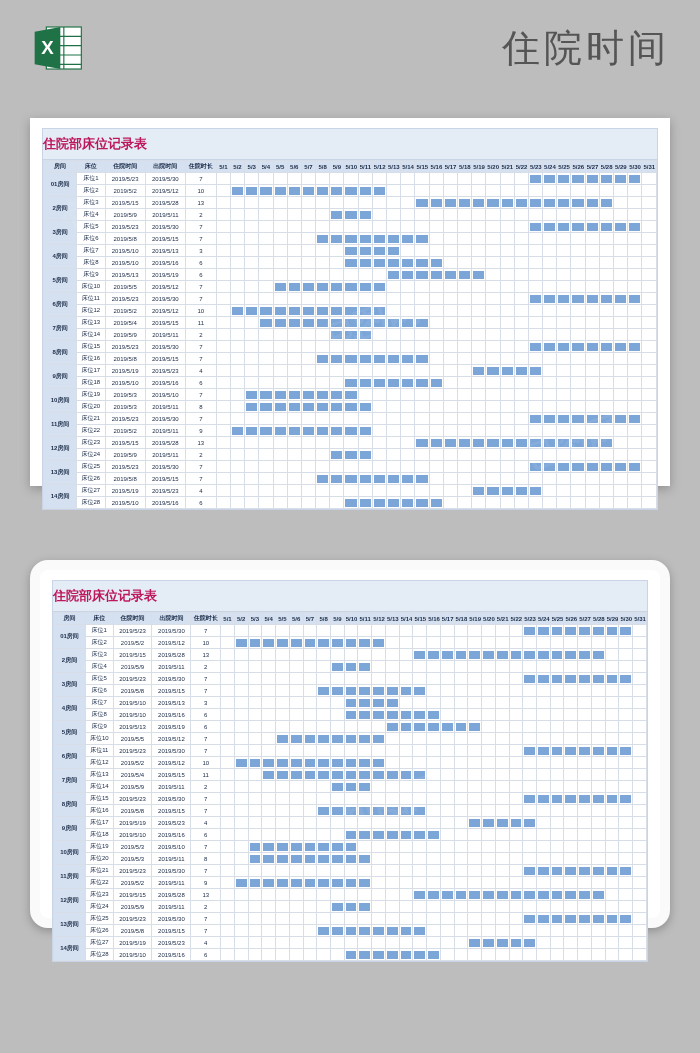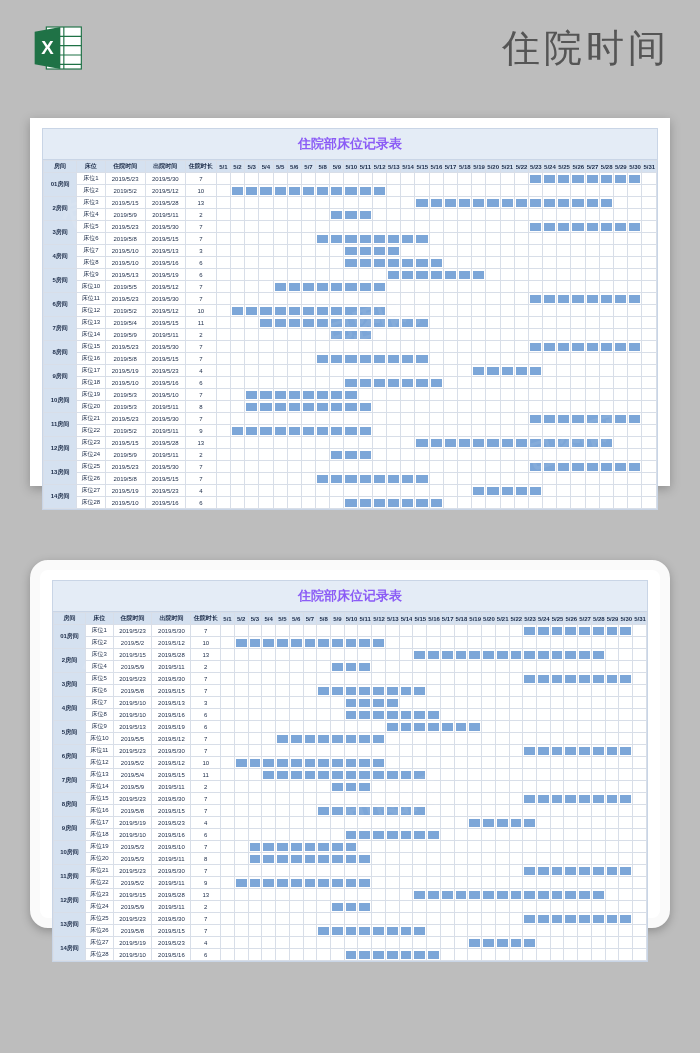--- a/index.html
+++ b/index.html
@@ -27,22 +27,22 @@
   
   .preview {
     position: absolute; left: 30px; right: 30px; background: #fff;
     box-shadow: 0 3px 10px rgba(0,0,0,0.25);
     padding: 10px 12px 14px 12px;
   }
   .preview.p1 { top: 118px; height: 368px; }
   .preview.p2 { top: 560px; height: 368px; border-radius: 18px; border: 10px solid #fafafa; }
   .sheet { border: 1px solid #c9d5e6; background: #fff; }
   .sheet-title {
-    background: #e4ecf6; text-align: center; font-weight: bold; font-size: 13px;
-    padding: 6px 14px; border-bottom: 1px solid #c9d5e6; color: #8b5cf6;
+    background: #e4ecf6; font-weight: bold; font-size: 13px;
+    padding: 6px 0; border-bottom: 1px solid #c9d5e6; color: #be185d;
   }
   .grid { border-collapse: collapse; width: 100%; table-layout: fixed; font-size: 6px; color: #1a2a47; }
   .grid th, .grid td { border: 1px solid #d8dee8; padding: 1px 1px; text-align: center; height: 10px; overflow: hidden; white-space: nowrap; }
   .grid th { background: #d5e1f0; font-weight: bold; }
   .grid .room-cell { background: #d5e1f0; font-weight: bold; }
   .grid .bar { background: #7ca6d8; height: 8px; }
   .col-room { width: 28px; }
   .col-bed  { width: 24px; }
   .col-date { width: 34px; }
   .col-days { width: 26px; }

